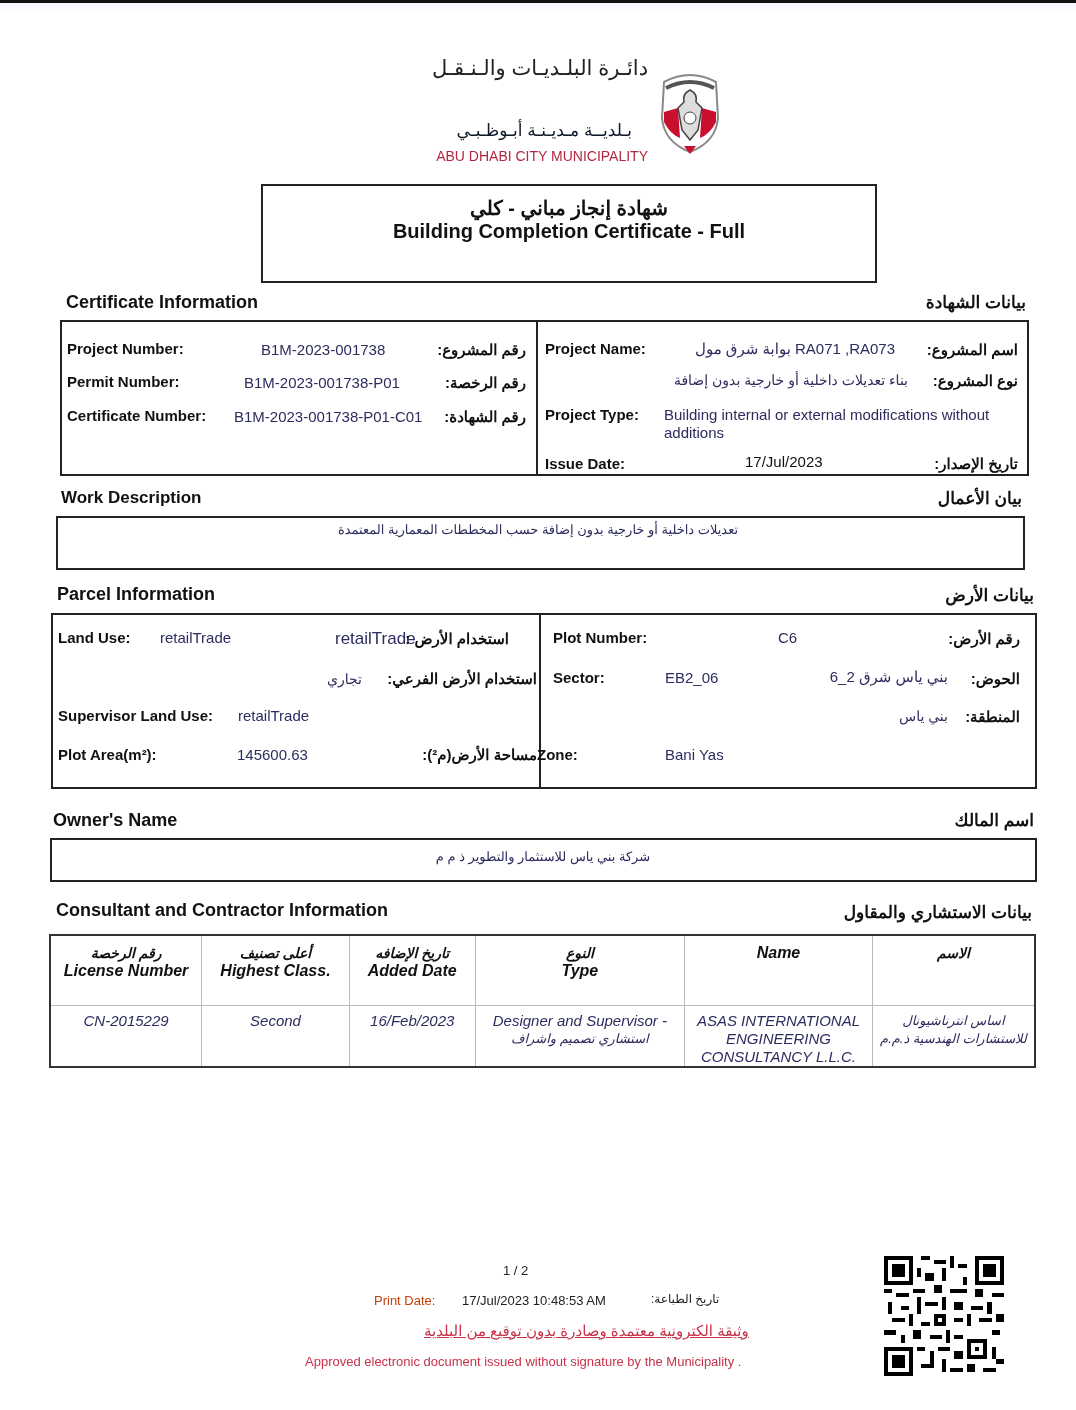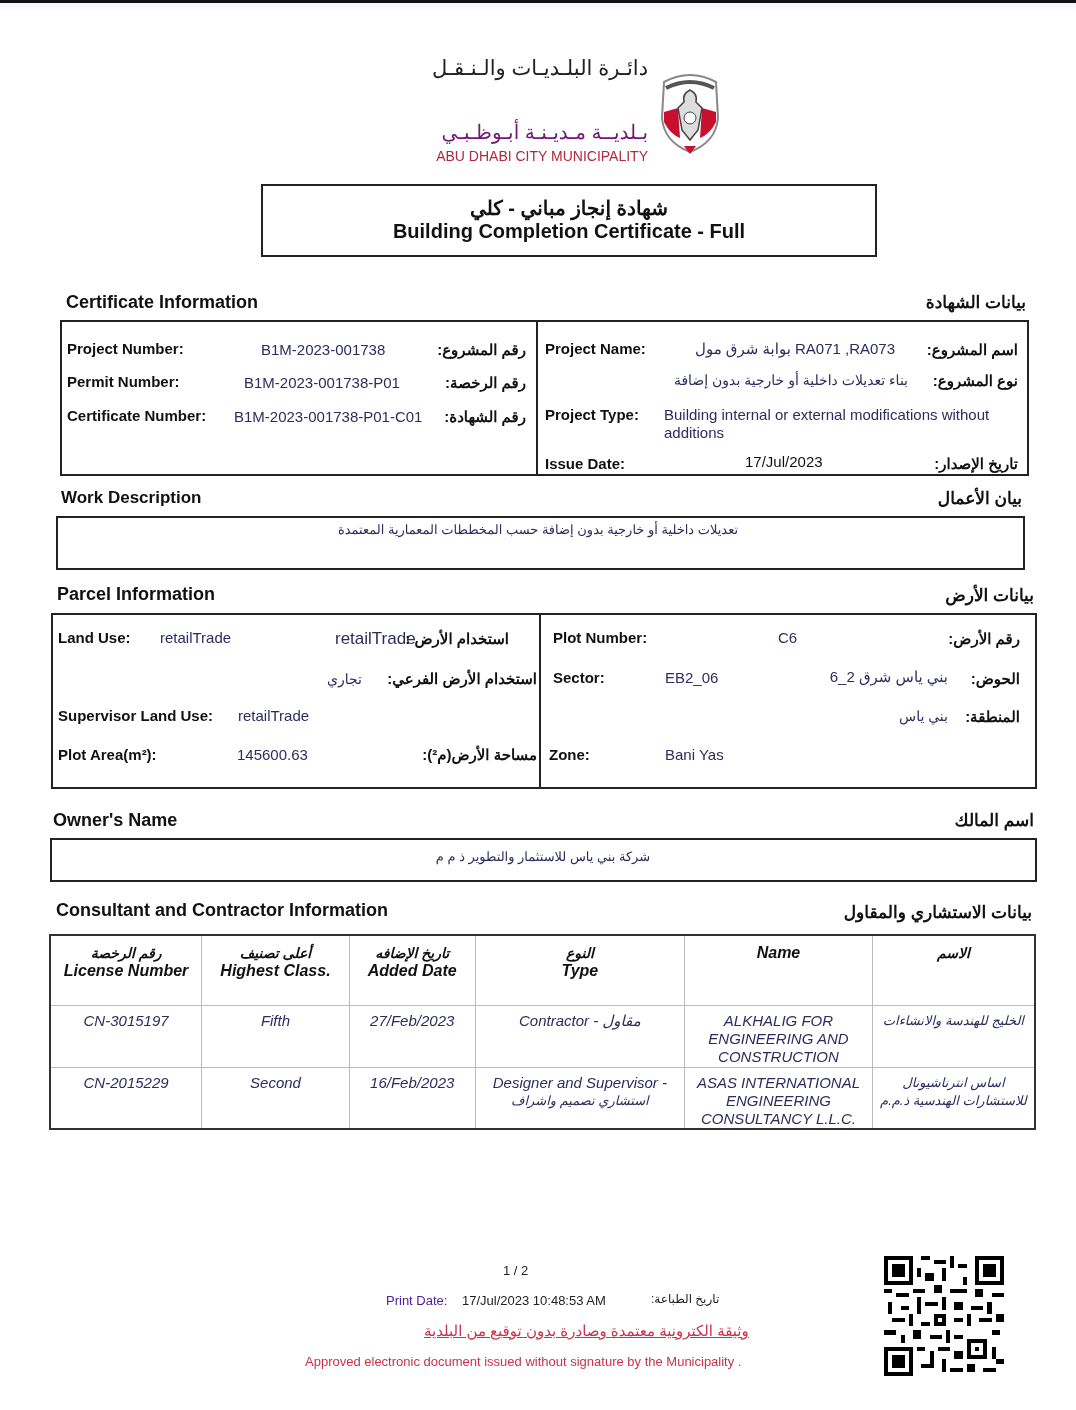--- a/index.html
+++ b/index.html
@@ -5,26 +5,26 @@
   * { box-sizing: border-box; margin: 0; padding: 0; }
   html, body { width: 1076px; height: 1410px; background: #ffffff; }
   body { font-family: "Liberation Sans", sans-serif; color: #111; position: relative; overflow: hidden; }
   .topbar { position: absolute; left: 0; top: 0; width: 1076px; height: 3px; background: #111; }
   .topfade { position: absolute; left: 0; top: 3px; width: 1076px; height: 10px; background: linear-gradient(#f6f3ff, #fff); }
 
   
   .header { position: absolute; left: 400px; top: 56px; width: 340px; height: 110px; }
   .hdr-ar1 { position: absolute; right: 92px; top: 0; font-size: 21px; color: #222; direction: rtl; letter-spacing: 1px; }
   .hdr-en1 { position: absolute; right: 92px; top: 27px; font-size: 14px; color: #111; text-align: right; line-height: 19px; }
-  .hdr-ar2 { position: absolute; right: 92px; top: 64px; font-size: 20px; color: #701a75; direction: rtl; letter-spacing: 1px; }
+  .hdr-ar2 { position: absolute; right: 108px; top: 64px; font-size: 17px; color: #0f172a; direction: rtl; letter-spacing: 1px; }
   .hdr-en2 { position: absolute; right: 92px; top: 92px; font-size: 14px; color: #b0283f; }
   .emblem { position: absolute; left: 258px; top: 12px; width: 64px; height: 86px; }
 
   
-  .titlebox { position: absolute; left: 261px; top: 184px; width: 616px; height: 73px; border: 2px solid #222; text-align: center; }
+  .titlebox { position: absolute; left: 261px; top: 184px; width: 616px; height: 99px; border: 2px solid #222; text-align: center; }
   .title-ar { margin-top: 10px; font-size: 20px; font-weight: bold; direction: rtl; }
   .title-en { font-size: 20px; font-weight: bold; }
 
   .sec-en { position: absolute; font-size: 18px; font-weight: bold; }
   .sec-ar { position: absolute; font-size: 17px; font-weight: bold; direction: rtl; text-align: right; }
 
   .box { position: absolute; border: 2px solid #222; }
   .vline { position: absolute; width: 2px; background: #222; }
 
   .lbl { position: absolute; font-size: 15px; font-weight: bold; white-space: nowrap; }
@@ -38,21 +38,21 @@
   table.ct th { height: 70px; padding-top: 8px; font-size: 16px; font-weight: bold; color: #111; }
   table.ct th .ar { font-size: 14px; font-weight: bold; direction: rtl; display: block; line-height: 18px; }
   table.ct td { font-size: 15px; color: #2c2c5e; padding-top: 6px; line-height: 18px; }
   table.ct td.arc { direction: rtl; font-size: 13px; }
   table.ct tr.r1 td { height: 62px; }
   table.ct tr.r2 td { height: 60px; }
   .sub-ar { display: block; font-size: 13px; direction: rtl; }
 
   
   .pg { position: absolute; left: 503px; top: 1263px; font-size: 13px; color: #222; }
-  .pd-lbl { position: absolute; left: 386px; top: 1293px; font-size: 13px; color: #4c1d95; }
+  .pd-lbl { position: absolute; left: 374px; top: 1293px; font-size: 13px; color: #c2410c; }
   .pd-val { position: absolute; left: 462px; top: 1293px; font-size: 13px; color: #222; }
   .pd-ar { position: absolute; left: 651px; top: 1292px; font-size: 12px; color: #222; direction: rtl; }
   .note-ar { position: absolute; left: 424px; top: 1322px; font-size: 15px; color: #c8324a; direction: rtl; text-decoration: underline; }
   .note-en { position: absolute; left: 305px; top: 1354px; font-size: 13px; color: #c8324a; }
   .qr { position: absolute; left: 884px; top: 1256px; width: 120px; height: 120px; }
 </style>
 </head>
 <body>
 
 <div class="topbar"></div>
@@ -140,21 +140,21 @@
 <div class="lbl-ar" style="right:56px; top:630px;">رقم الأرض:</div>
 
 <div class="lbl" style="left:553px; top:669px;">Sector:</div>
 <div class="val" style="left:665px; top:669px;">EB2_06</div>
 <div class="val-ar" style="right:128px; top:668px; font-size:15px;">بني ياس شرق 2_6</div>
 <div class="lbl-ar" style="right:56px; top:670px;">الحوض:</div>
 
 <div class="val-ar" style="right:128px; top:708px;">بني ياس</div>
 <div class="lbl-ar" style="right:56px; top:708px;">المنطقة:</div>
 
-<div class="lbl" style="left:549px; top:746px;text-align:center;">Zone:</div>
+<div class="lbl" style="left:537px; top:746px;text-align:center;">Zone:</div>
 <div class="val" style="left:665px; top:746px;">Bani Yas</div>
 
 <div class="sec-en" style="left:53px; top:810px;">Owner's Name</div>
 <div class="sec-ar" style="right:42px; top:810px;">اسم المالك</div>
 <div class="box" style="left:50px; top:838px; width:987px; height:44px;"></div>
 <div class="val-ar" style="left:0; width:1086px; top:849px; text-align:center; font-size:13px;">شركة بني ياس للاستثمار والتطوير ذ م م</div>
 
 <div class="sec-en" style="left:56px; top:900px;">Consultant and Contractor Information</div>
 <div class="sec-ar" style="right:44px; top:902px;">بيانات الاستشاري والمقاول</div>
 
@@ -170,28 +170,20 @@
   <tbody>
       <tr>
     <th><span class="ar">رقم الرخصة</span><span>License Number</span></th>
     <th><span class="ar">أعلى تصنيف</span><span>Highest Class.</span></th>
     <th><span class="ar">تاريخ الإضافه</span><span>Added Date</span></th>
     <th><span class="ar">النوع</span><span>Type</span></th>
     <th><span>Name</span></th>
     <th>
           <span class="ar">الاسم</span>
         </th>
-  </tr>
-  <tr class="r1">
-    <td>CN-3015197</td>
-    <td>Fifth</td>
-    <td>27/Feb/2023</td>
-    <td><span>Contractor - مقاول</span></td>
-    <td>ALKHALIG FOR ENGINEERING AND CONSTRUCTION</td>
-    <td class="arc">الخليج للهندسة والانشاءات</td>
   </tr>
   <tr class="r2">
     <td>CN-2015229</td>
     <td>Second</td>
     <td>16/Feb/2023</td>
     <td><span>Designer and Supervisor -</span><span class="sub-ar">استشاري تصميم واشراف</span></td>
     <td>ASAS INTERNATIONAL ENGINEERING CONSULTANCY L.L.C.</td>
     <td class="arc">اساس انترناشيونال للاستشارات الهندسية ذ.م.م</td>
   </tr>
 </tbody>

